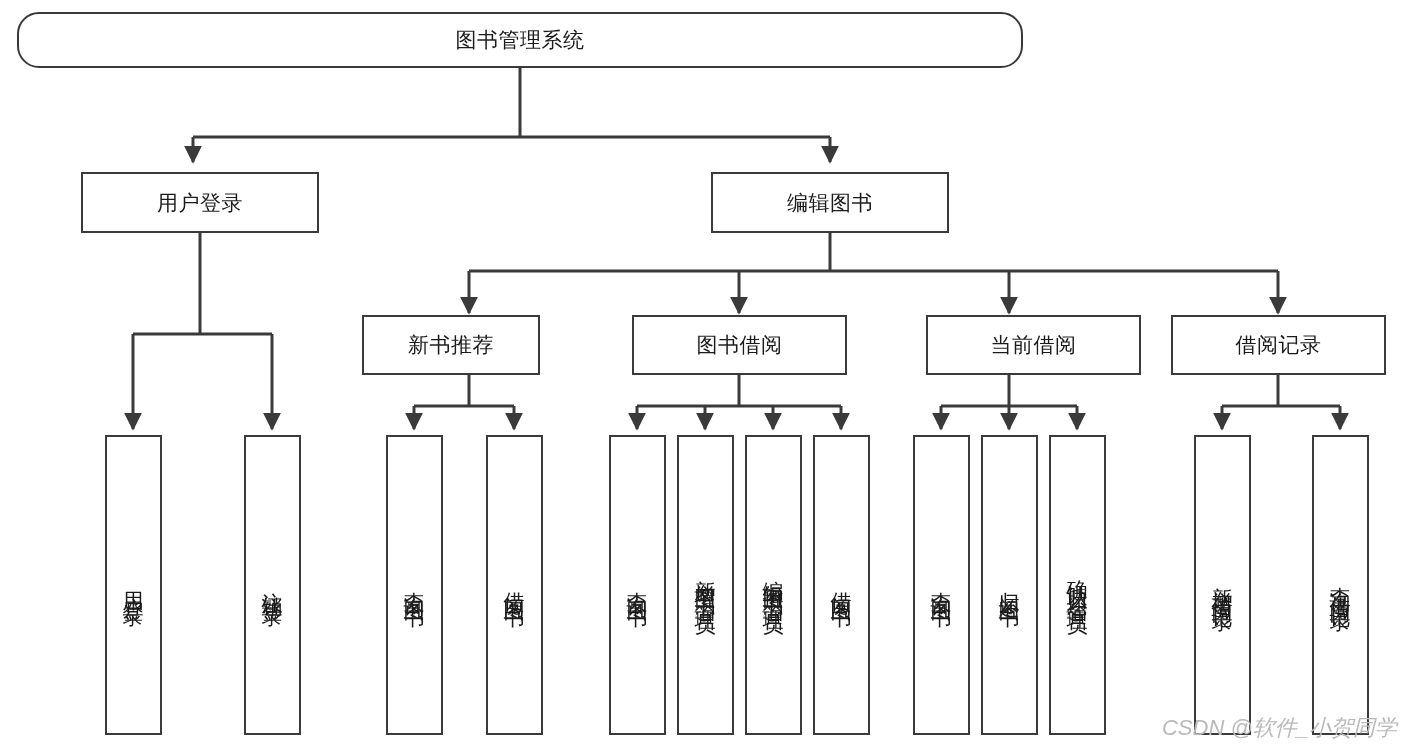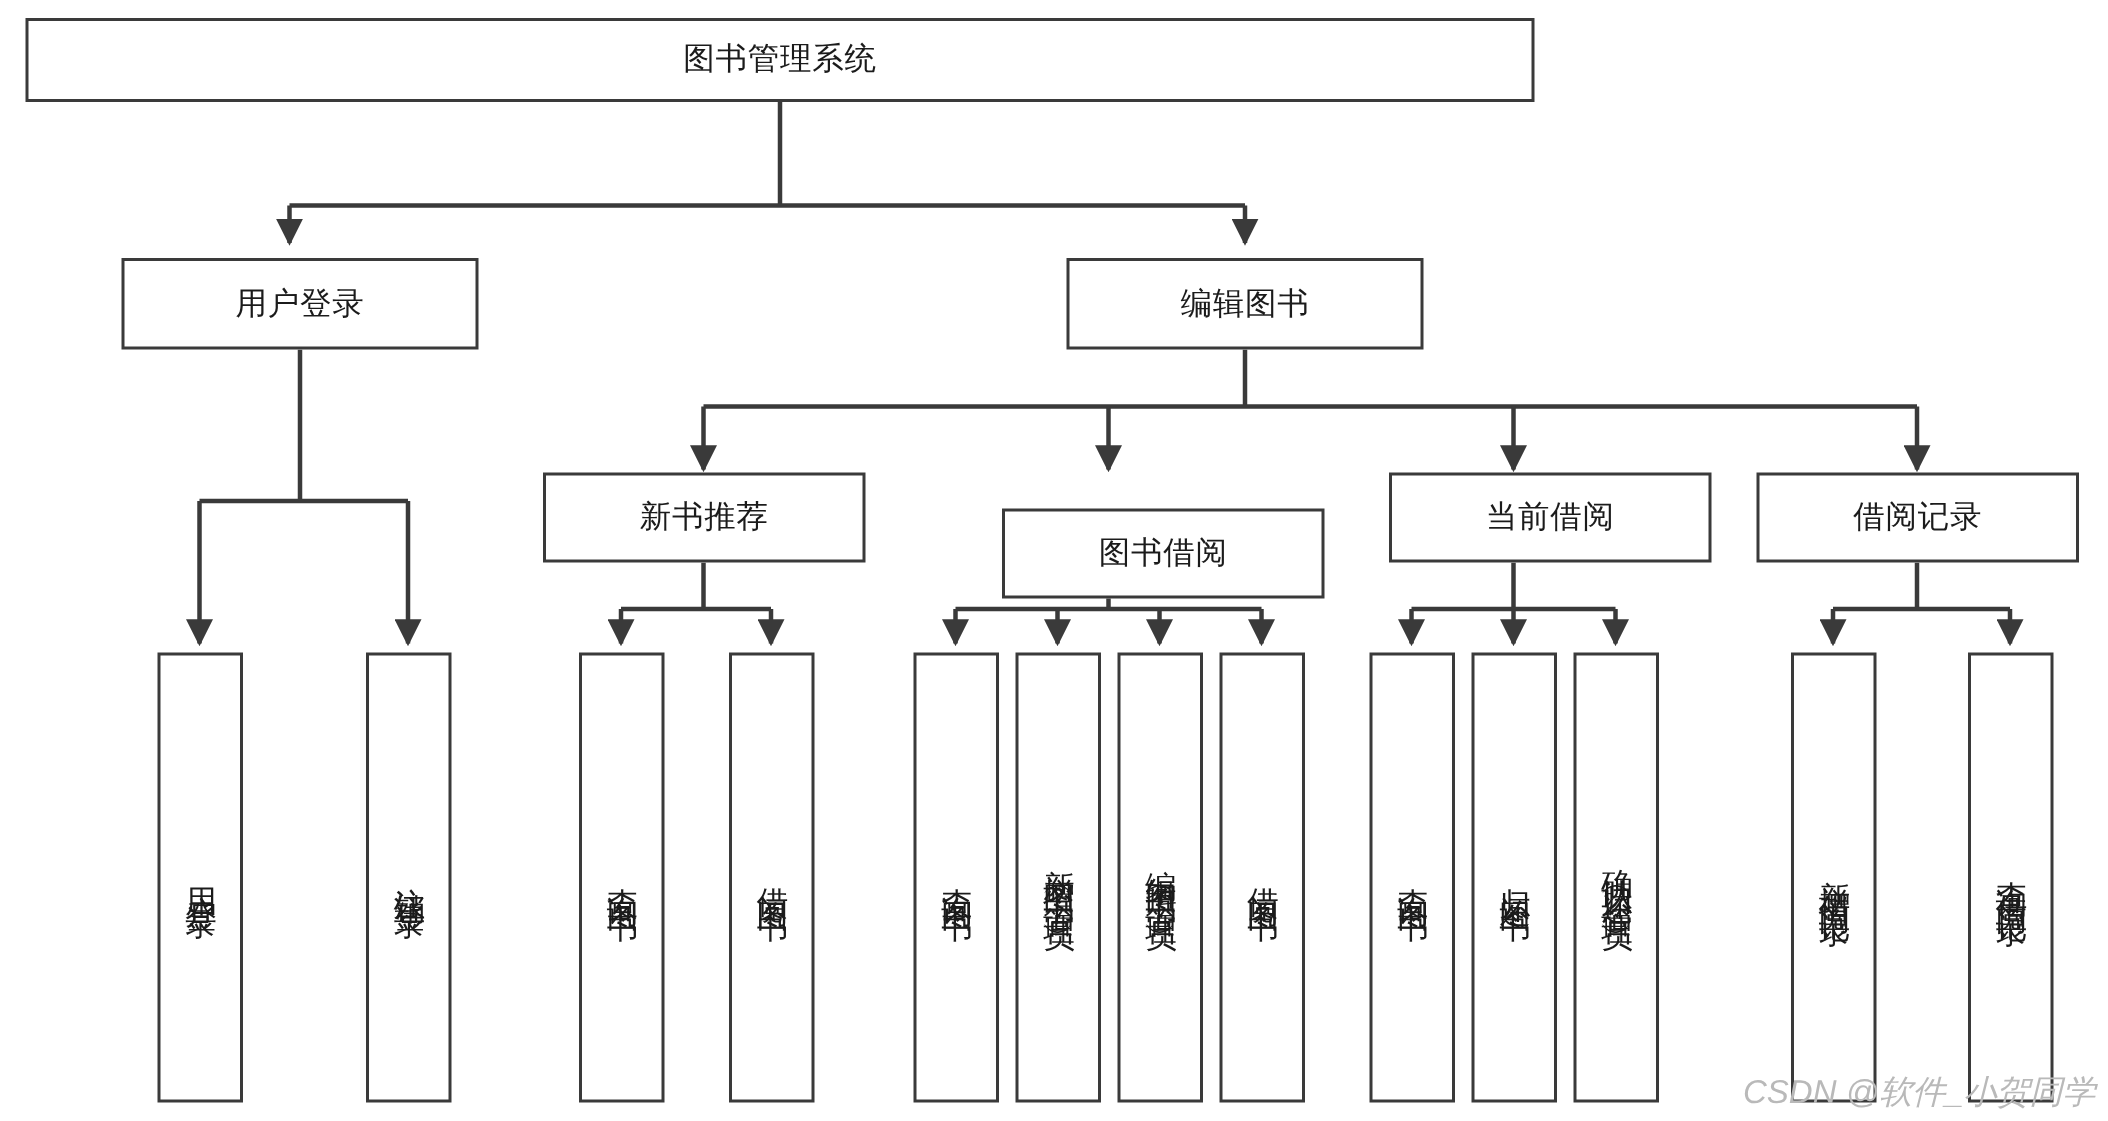--- a/index.html
+++ b/index.html
@@ -122,35 +122,35 @@
       <path d="M 1009 406 L 1009 429" marker-end="url(#arrow)"></path>
       <path d="M 1077 406 L 1077 429" marker-end="url(#arrow)"></path>
 
       <path d="M 1278 375 L 1278 406"></path>
       <path d="M 1222 406 L 1340 406"></path>
       <path d="M 1222 406 L 1222 429" marker-end="url(#arrow)"></path>
       <path d="M 1340 406 L 1340 429" marker-end="url(#arrow)"></path>
     </g>
   </svg>
 
-  <div class="node horiz" style="left:17px; top:12px; width:1006px; height:56px;">
+  <div class="node horiz" style="left:17px; top:12px; width:1006px; height:56px;border-radius:22px;">
     <span class="node-label">图书管理系统</span>
   </div>
 
   <div class="node horiz" style="left:81px; top:172px; width:238px; height:61px;">
     <span class="node-label">用户登录</span>
   </div>
   <div class="node horiz" style="left:711px; top:172px; width:238px; height:61px;">
     <span class="node-label">编辑图书</span>
   </div>
 
-  <div class="node horiz" style="left:362px; top:315px; width:215px; height:60px;">
+  <div class="node horiz" style="left:362px; top:315px; width:178px; height:60px;">
     <span class="node-label">新书推荐</span>
   </div>
-  <div class="node horiz" style="left:668px; top:315px; width:215px; height:60px;margin-top:24px;">
+  <div class="node horiz" style="left:632px; top:315px; width:215px; height:60px;">
     <span class="node-label">图书借阅</span>
   </div>
   <div class="node horiz" style="left:902px; top:315px; width:215px; height:60px;margin-left:24px;">
     <span class="node-label">当前借阅</span>
   </div>
   <div class="node horiz" style="left:1171px; top:315px; width:215px; height:60px;">
     <span class="node-label">借阅记录</span>
   </div>
 
   <div class="node vert" style="left:105px; top:435px; width:57px; height:300px;">

